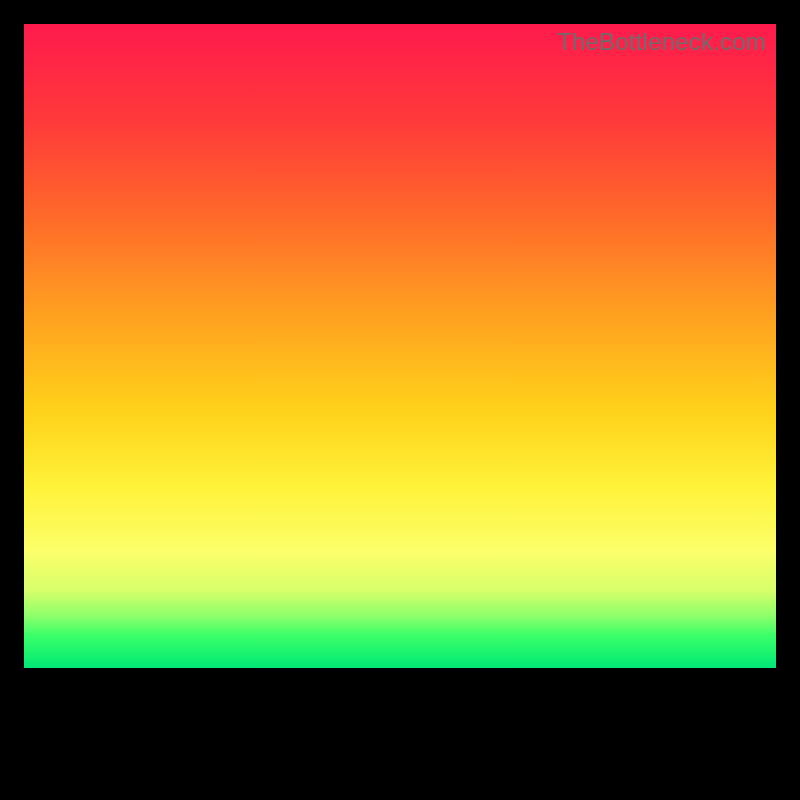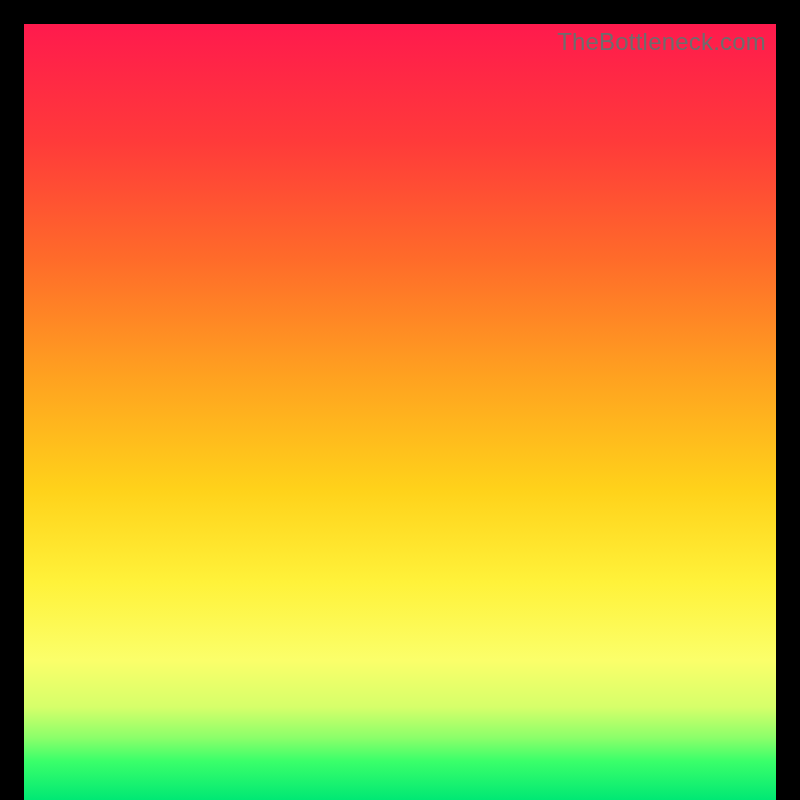--- a/index.html
+++ b/index.html
@@ -1,17 +1,17 @@
 <!DOCTYPE html>
 <html><head>
 <meta charset="utf-8">
 <style>
   html,body{margin:0;padding:0}
   body{width:800px;height:800px;background:#000;position:relative;font-family:Arial,Helvetica,sans-serif}
-  .plot-area{position:absolute;left:24px;top:24px;width:752px;height:776px;overflow:hidden}
+  .plot-area{position:absolute;left:24px;top:24px;width:752px;height:644px;overflow:hidden}
   .gradient{position:absolute;inset:0;background:linear-gradient(to bottom,
     #ff1a4d 0%,
     #ff3a3a 15%,
     #ff6a2a 30%,
     #ffa020 45%,
     #ffd21a 60%,
     #fff23a 72%,
     #fbff6a 82%,
     #d6ff6a 88%,
     #8bff6a 92%,

